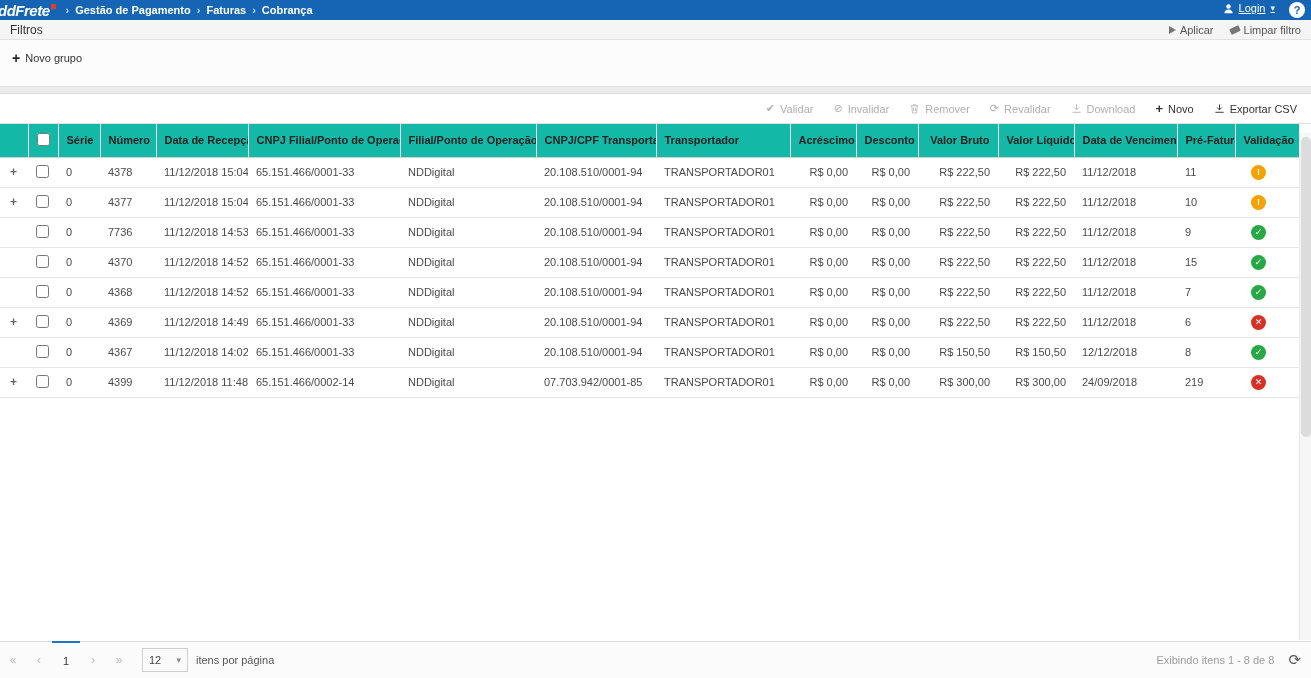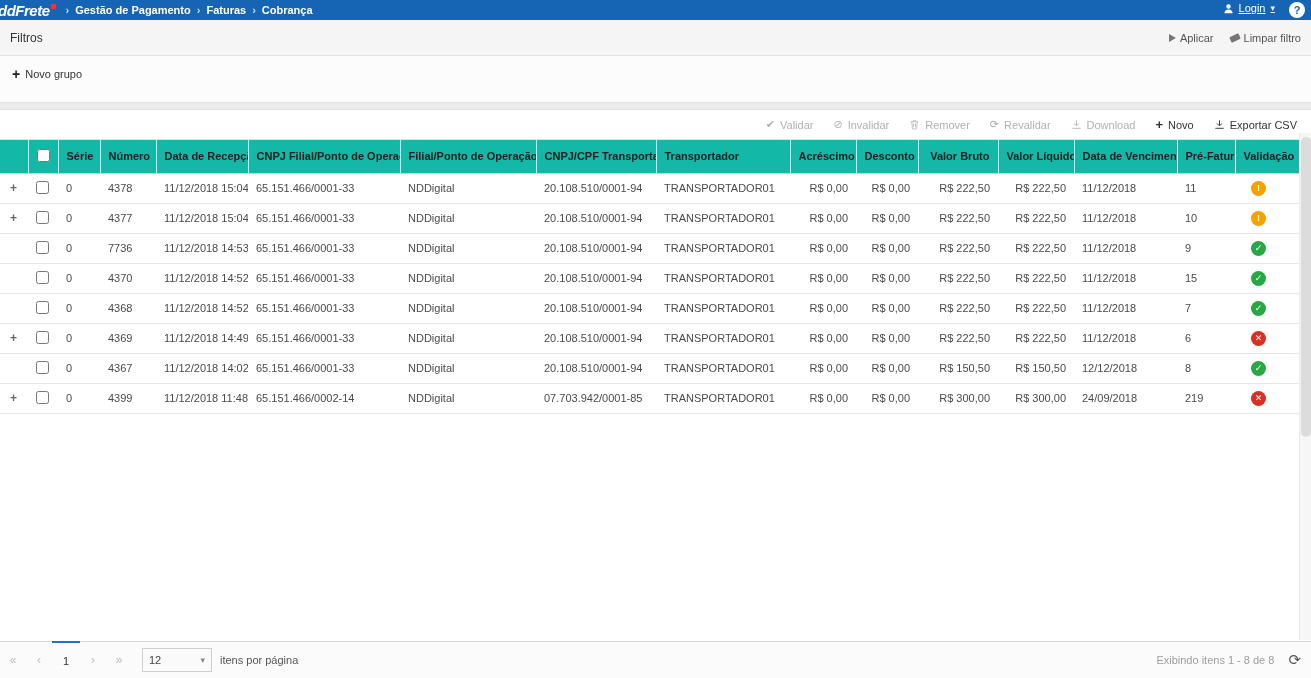--- a/index.html
+++ b/index.html
@@ -23,21 +23,21 @@
   .crumbs { display:flex; align-items:center; gap:6px; font-weight:bold; font-size:11px; }
   .crumb { color:#fff; text-decoration:none; cursor:pointer; }
   .crumb-sep { opacity:.75; font-size:11px; }
   .top-right { margin-left:auto; display:flex; align-items:flex-start; gap:14px;text-decoration:underline; }
   .login-menu { display:flex; align-items:center; gap:5px; cursor:pointer; font-size:11px; }
   .login-caret { font-size:9px; opacity:.9; }
   .help-btn { width:16px; height:16px; border-radius:50%; background:#fff; color:#1565b4;
     font-weight:bold; font-size:11px; display:flex; align-items:center; justify-content:center; cursor:pointer; }
   
   .filters-bar {
-    height: 36px; background: #f5f5f5; border-bottom: 1px solid #e2e2e2;
+    height: 20px; background: #f5f5f5; border-bottom: 1px solid #e2e2e2;
     display: flex; align-items: center; padding: 0 10px; color:#333; font-size:12px;
   }
   .filters-actions { margin-left:auto; display:flex; gap:16px; color:#555; font-size:11px; }
   .fa-btn { display:flex; align-items:center; gap:4px; cursor:pointer; }
   .tri { width:0; height:0; border-left:7px solid #777; border-top:4px solid transparent; border-bottom:4px solid transparent; }
   .eraser { width:10px; height:6px; background:#777; border-radius:1px; transform:rotate(-25deg); }
   
   .group-panel { background:#fcfcfc; border-bottom:1px solid #e3e3e3; padding:10px 12px 20px 12px; }
   .new-group { display:inline-flex; align-items:center; gap:5px; background:none; border:none;
     font-family:inherit; font-size:11px; color:#333; cursor:pointer; }
@@ -77,21 +77,21 @@
   .pagination {
     position:absolute; bottom:0; left:0; right:0; height:37px;
     background:#fbfbfb; border-top:1px solid #d9d9d9;
     display:flex; align-items:stretch; font-size:11px; color:#666;
   }
   .pg-btn { width:26px; display:flex; align-items:center; justify-content:center;
     color:#bdbdbd; font-size:12px; cursor:pointer; }
   .pg-num { width:28px; display:flex; align-items:center; justify-content:center;
     color:#333; font-size:11px; cursor:pointer; }
   .pg-num.current { border-top:2px solid #1e73c4; margin-top:-1px; }
-  .page-size { margin:6px 8px 6px 10px; width:70px; border:1px solid #cfcfcf; background:#fafafa;
+  .page-size { margin:6px 8px 6px 10px; width:46px; border:1px solid #cfcfcf; background:#fafafa;
     display:flex; align-items:center; justify-content:space-between; padding:0 6px; cursor:pointer; color:#444; }
   .ps-caret { font-size:9px; color:#888; }
   .per-page { display:flex; align-items:center; color:#555; }
   .pg-right { margin-left:auto; display:flex; align-items:center; gap:14px; padding-right:10px; }
   .pg-status { color:#9d9d9d; }
   .refresh-ico { font-size:15px; color:#555; cursor:pointer; }
   
   .vscroll { position:absolute; top:133px; right:0; width:12px; height:507px;
     background:#f6f6f6; border-left:1px solid #e8e8e8; }
   .vthumb { position:absolute; top:4px; left:1px; width:10px; height:300px; background:#dcdcdc; border-radius:5px; cursor:pointer; }

